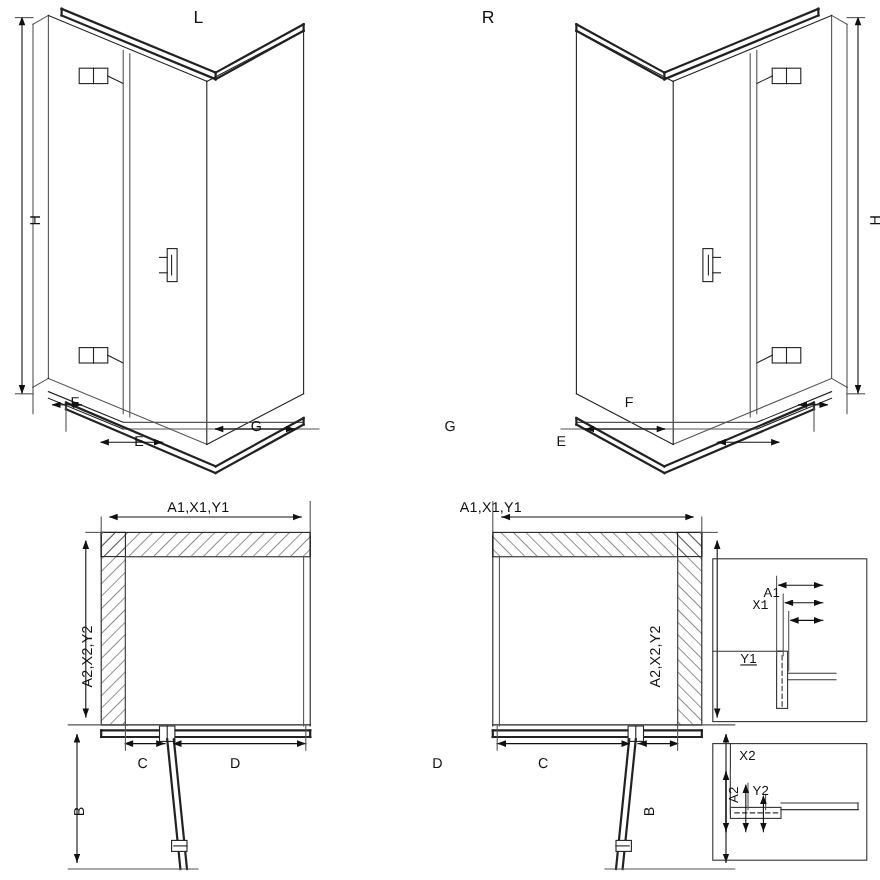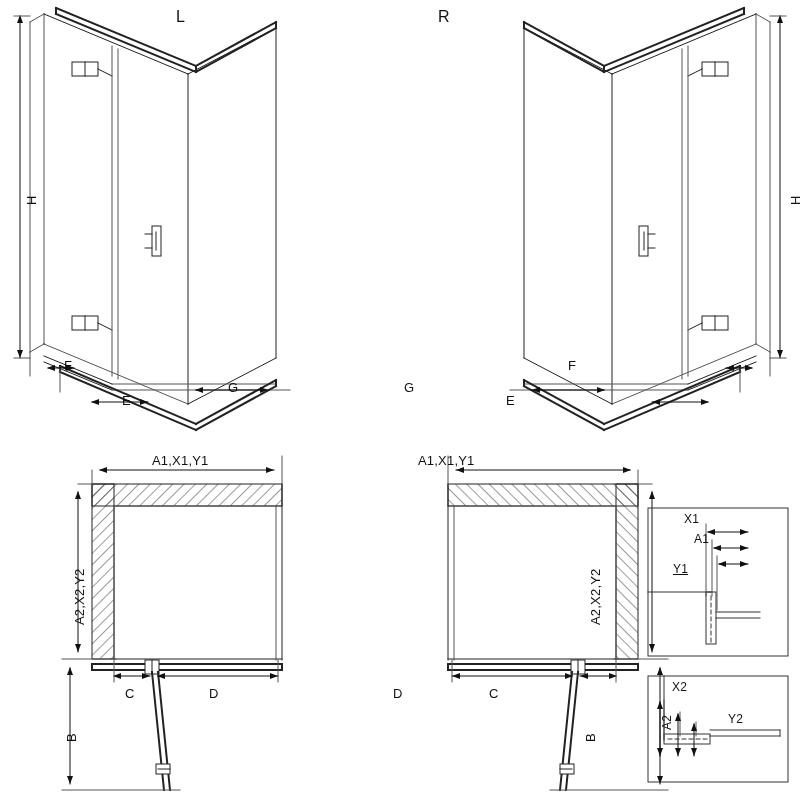--- a/index.html
+++ b/index.html
@@ -337,20 +337,20 @@
   <div class="lbl" style="left:209px; top:686px;">D</div>
   <div class="lbl vert" style="left:64px; top:742px;">B</div>
 
   <div class="lbl" style="left:418px; top:453px;">A1,X1,Y1</div>
   <div class="lbl vert" style="left:588px; top:625px;">A2,X2,Y2</div>
   <div class="lbl" style="left:393px; top:686px;">D</div>
   <div class="lbl" style="left:489px; top:686px;">C</div>
   <div class="lbl vert" style="left:583px; top:742px;">B</div>
 
   <div class="lbl small" style="left:694px; top:518px;margin-top:14px;">A1</div>
-  <div class="lbl small" style="left:684px; top:512px;">X1</div>
-  <div class="lbl small" style="left:673px; top:562px;text-decoration:underline;">Y1</div>
+  <div class="lbl small" style="left:684px; top:544px;font-family:Liberation Mono, monospace;">X1</div>
+  <div class="lbl small" style="left:673px; top:592px;text-decoration:underline;">Y1</div>
 
   <div class="lbl small vert" style="left:660px; top:730px;">A2</div>
   <div class="lbl small" style="left:672px; top:680px;">X2</div>
-  <div class="lbl small" style="left:728px; top:712px;">Y2</div>
+  <div class="lbl small" style="left:684px; top:712px;">Y2</div>
 
 </div>
 
 </body></html>

